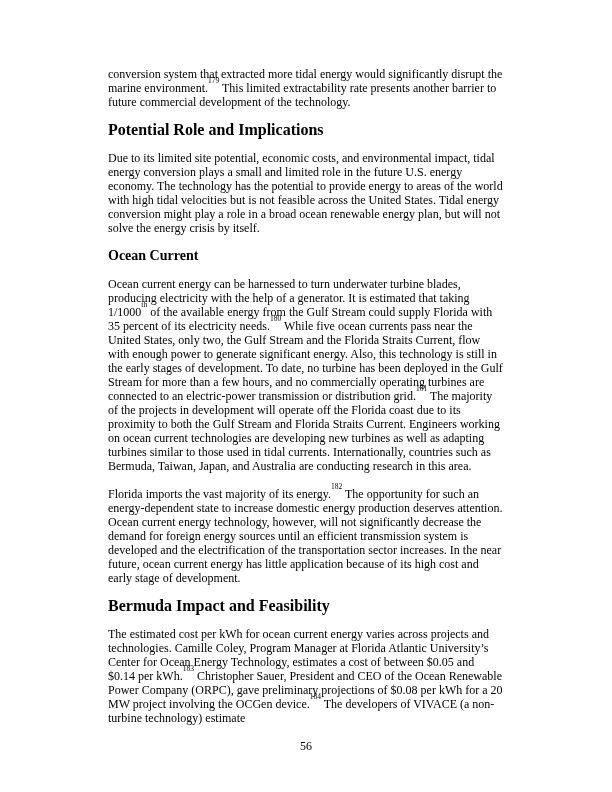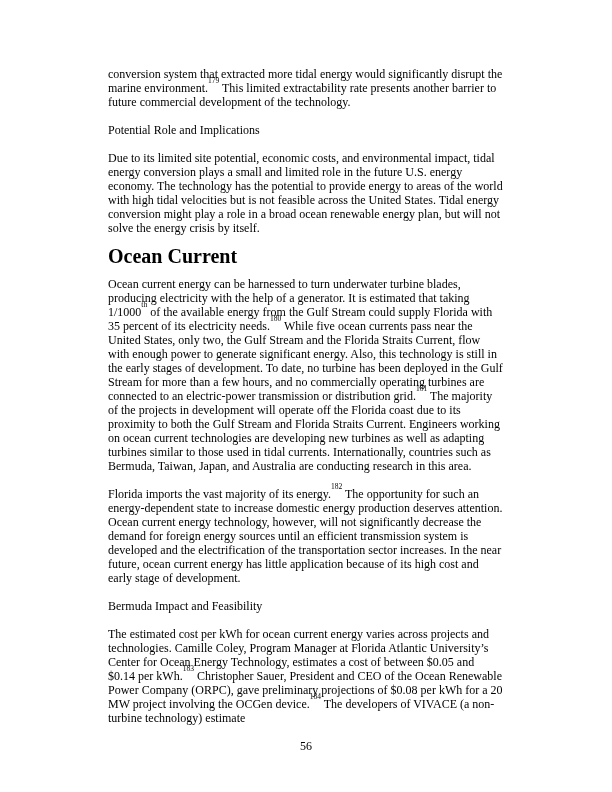--- a/index.html
+++ b/index.html
@@ -18,26 +18,26 @@
     font-family: "Liberation Serif", "DejaVu Serif", serif;
     font-size: 12px;
     line-height: 14px;
     color: #000000;
     overflow: hidden;
   }
   p.body-para {
     margin: 0 0 14px 0;
   }
   h3.sub-heading {
-    font-size: 12px;
-    font-weight: normal;
+    font-size: 16px;
+    font-weight: bold;
     margin: 0 0 14px 0;
   }
   h2.main-heading {
-    font-size: 20px;
+    font-size: 14px;
     font-weight: bold;
     margin: 2px 0 14px 0;
   }
   sup.fn {
     font-size: 7.5px;
     line-height: 0;
     position: relative;
     top: -4px;
   }
   .page-number {

